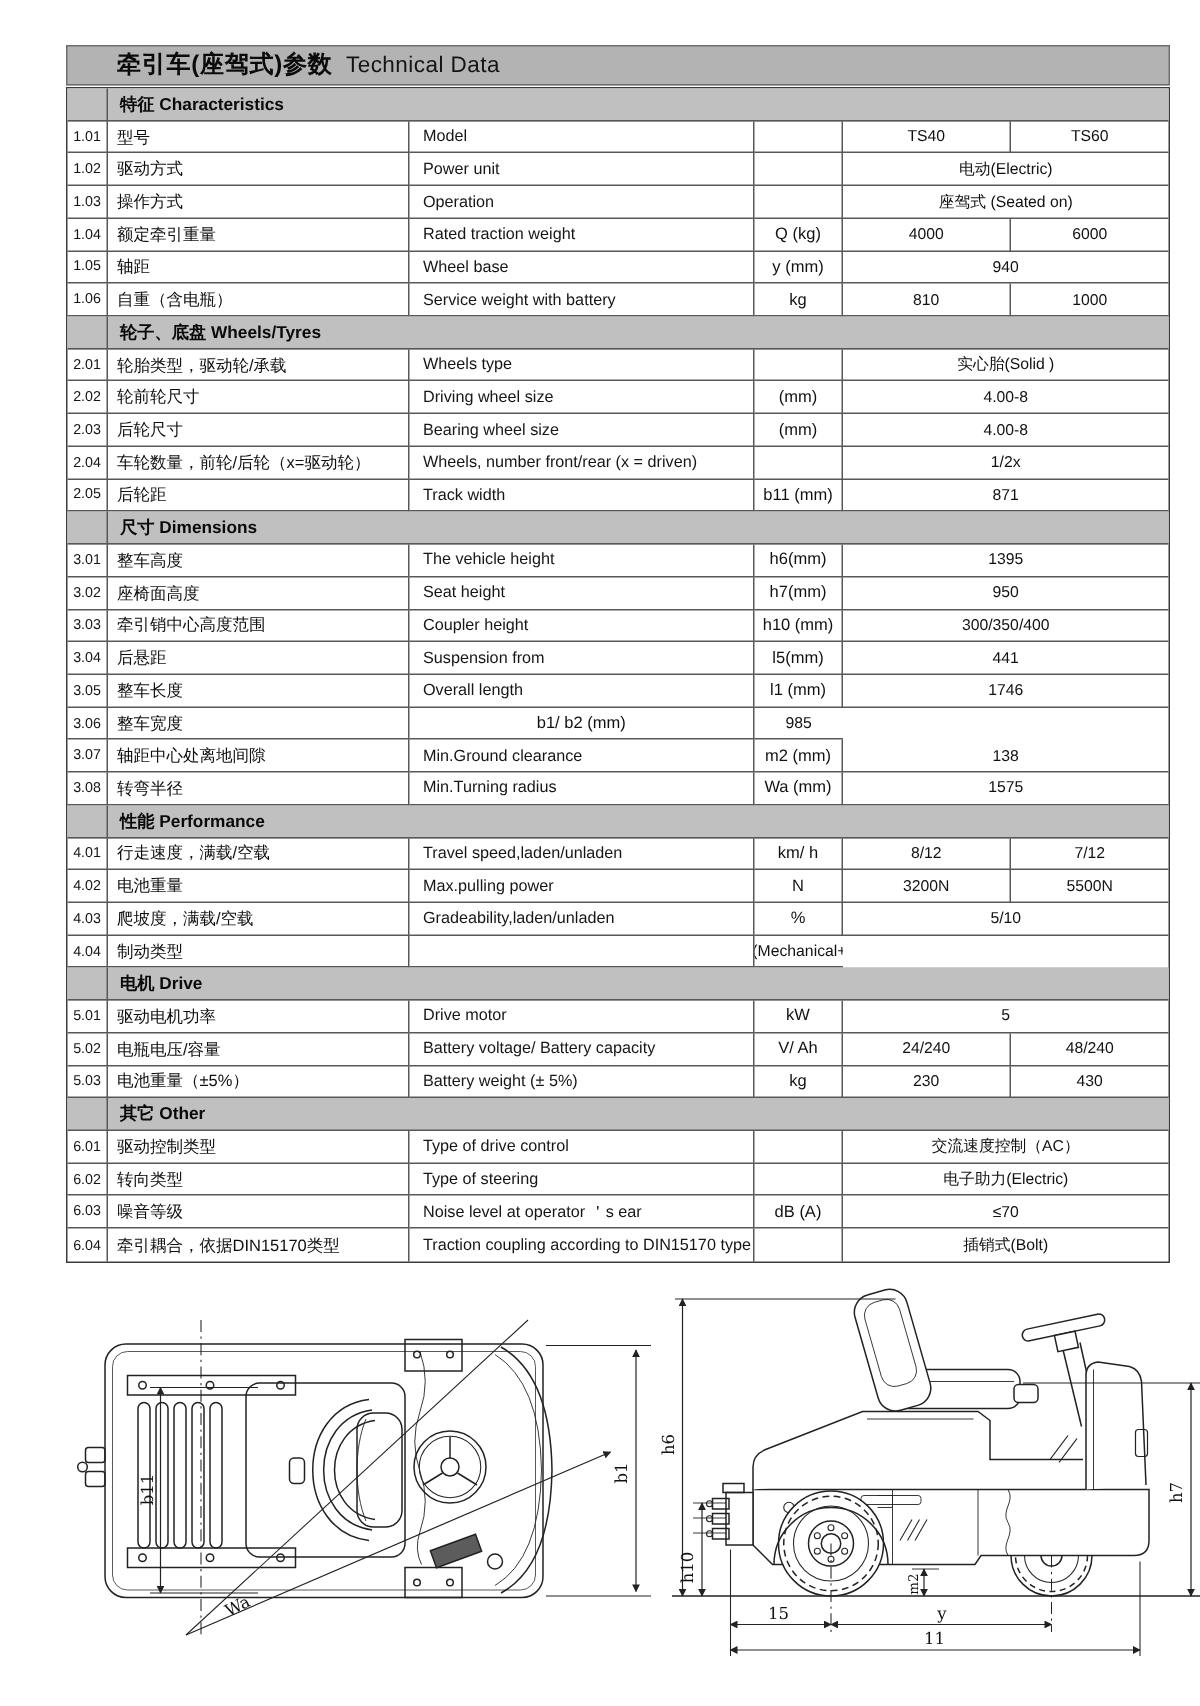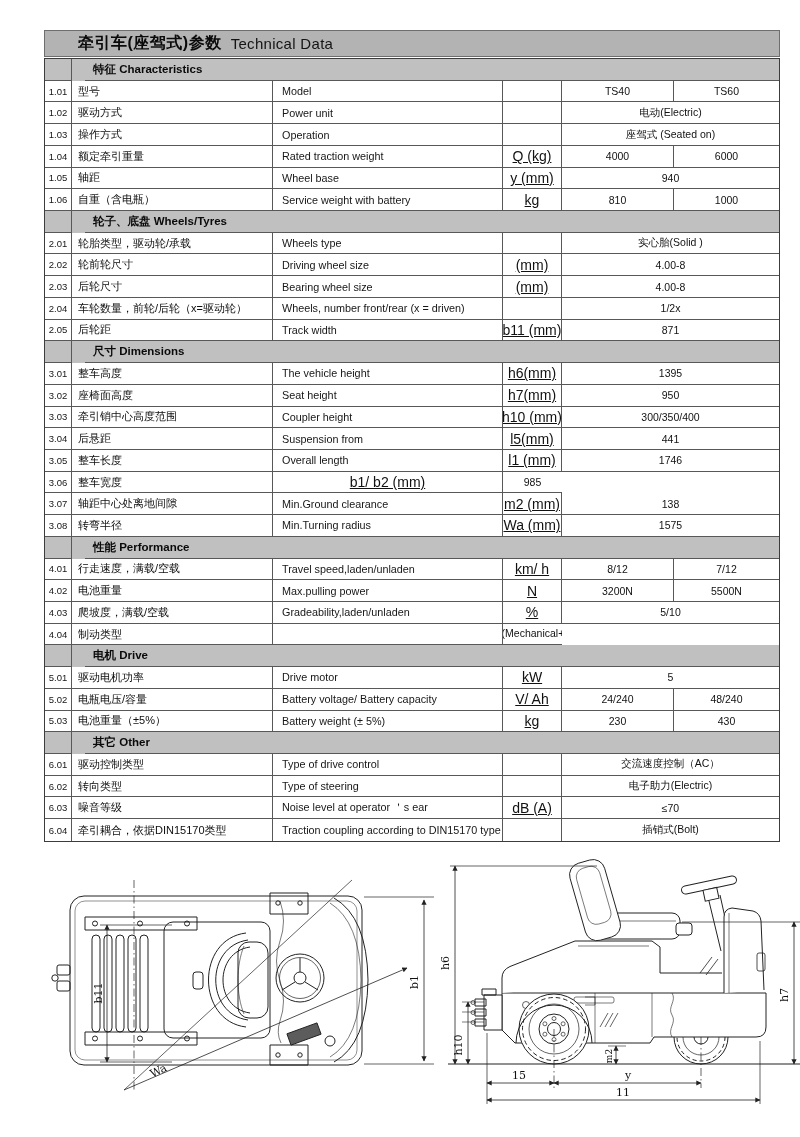--- a/index.html
+++ b/index.html
@@ -18,23 +18,23 @@
   .row{display:grid;grid-template-columns:27px 201px 230px 59px 112px 105px;height:21.72px;}
   .row.span-row{grid-template-columns:27px 201px 230px 59px 217px;}
   .row.sec{grid-template-columns:27px 707px;background:#c0c0c0;}
   .cell{border-right:1px solid #585858;border-bottom:1px solid #585858;box-sizing:border-box;
     display:flex;align-items:center;overflow:hidden;white-space:nowrap;}
   .cell:last-child{border-right:none;}
   .row:last-child .cell{border-bottom:none;}
   .c-no{justify-content:center;font-size:9.5px;color:#151515;}
   .c-zh{padding-left:6px;font-size:11px;color:#0e0e0e;text-align:right;}
   .c-en{padding-left:9px;font-size:10.8px;color:#161616;}
-  .c-unit{justify-content:center;font-size:14px;text-decoration:underline;}
+  .c-unit{justify-content:center;font-size:11px;}
   .c-val{justify-content:center;font-size:10.5px;}
-  .sec-title{padding-left:8px;font-weight:bold;font-size:11.5px;color:#0a0a0a;margin-left:13px;}
+  .sec-title{padding-left:8px;font-weight:bold;font-size:11.5px;color:#0a0a0a;}
   .sec .cell{background:#c0c0c0;}
 
   
   .drawing{position:absolute;left:0;top:845px;width:800px;height:292px;}
   .dim{font-family:"DejaVu Serif",serif;font-size:11px;fill:#111;}
   .dim.sm{font-size:9px;}
   svg line,svg path,svg rect,svg circle,svg ellipse{vector-effect:non-scaling-stroke;}
 </style>
 </head>
 <body>

